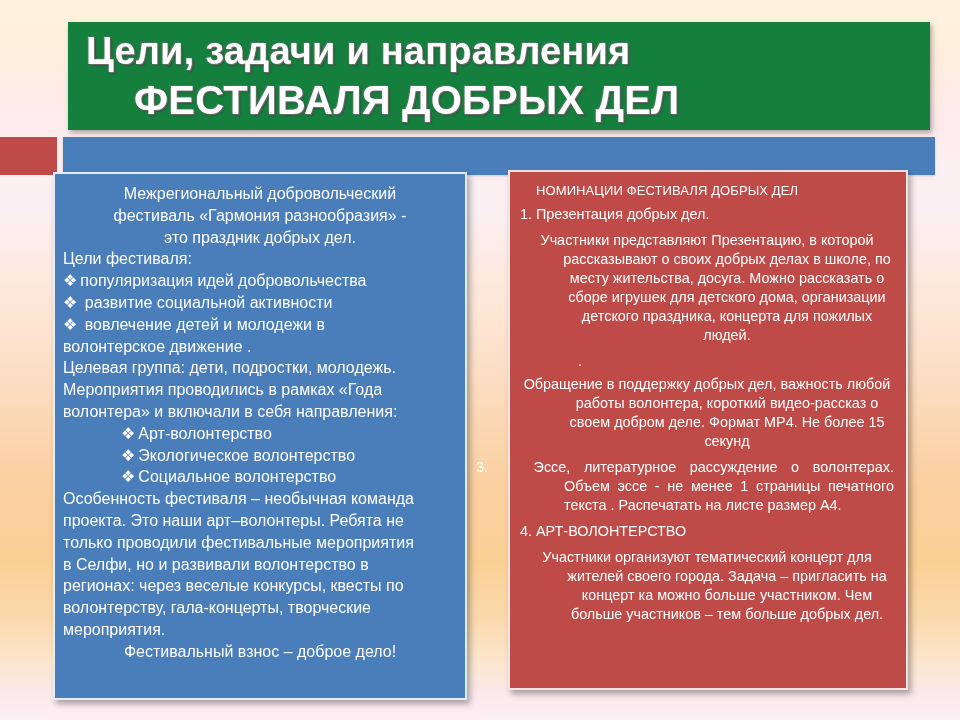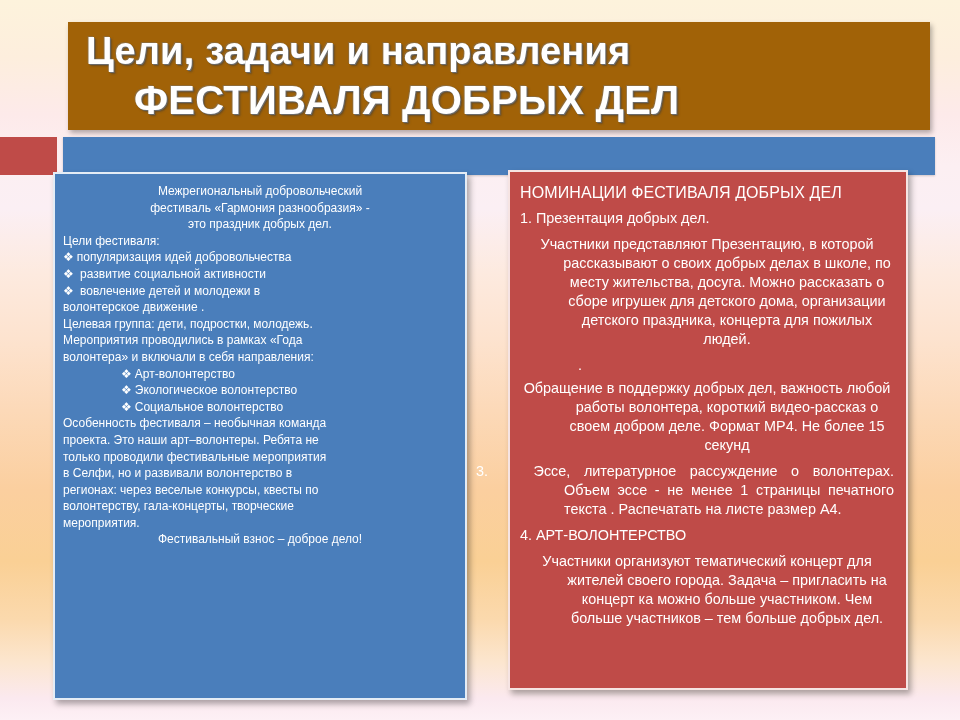--- a/index.html
+++ b/index.html
@@ -84,21 +84,21 @@
     box-shadow: 3px 4px 6px rgba(0,0,0,0.32);
     border: 2px solid rgba(255,255,255,0.85);
   }
   .panel-left {
     left: 53px;
     top: 172px;
     width: 414px;
     height: 528px;
     background: #4a7ebb;
     padding: 10px 8px 6px 8px;
-    font-size: 12px;
+    font-size: 16px;
     line-height: 1.30;
   }
   .panel-right {
     left: 508px;
     top: 170px;
     width: 400px;
     height: 520px;
     background: #bf4b48;
     padding: 10px 12px 6px 10px;
     font-size: 14.4px;
@@ -122,30 +122,30 @@
     text-indent: -40px;
     text-align: center;
   }
   .indent-hang-2 {
     padding-left: 44px;
     text-indent: -44px;
   }
   .spacer-sm { height: 6px; }
   .spacer-xs { height: 3px; }
   .heading-caps {
-    margin: 0 0 6px 0;
-    font-size: 16px;
+    margin: 0 0 6px 16px;
+    font-size: 13px;
     letter-spacing: 0.1px;
   }
   .num { display: inline-block; }
 </style>
 </head>
 <body>
 
-<div class="title-banner" style="background: #a16207;">
+<div class="title-banner" style="background: #15803d;">
   <div class="title-line title-line-1">Цели, задачи и направления</div>
   <div class="title-line title-line-2">ФЕСТИВАЛЯ ДОБРЫХ  ДЕЛ</div>
 </div>
 
 <div class="slide-bar-red" style="background: rgb(191, 75, 72);"></div>
 <div class="slide-bar-blue" style="background: rgb(74, 126, 187);"></div>
 
 <div class="panel panel-left" style="background: rgb(74, 126, 187);">
 
   <div class="p center">Межрегиональный добровольческий</div>

